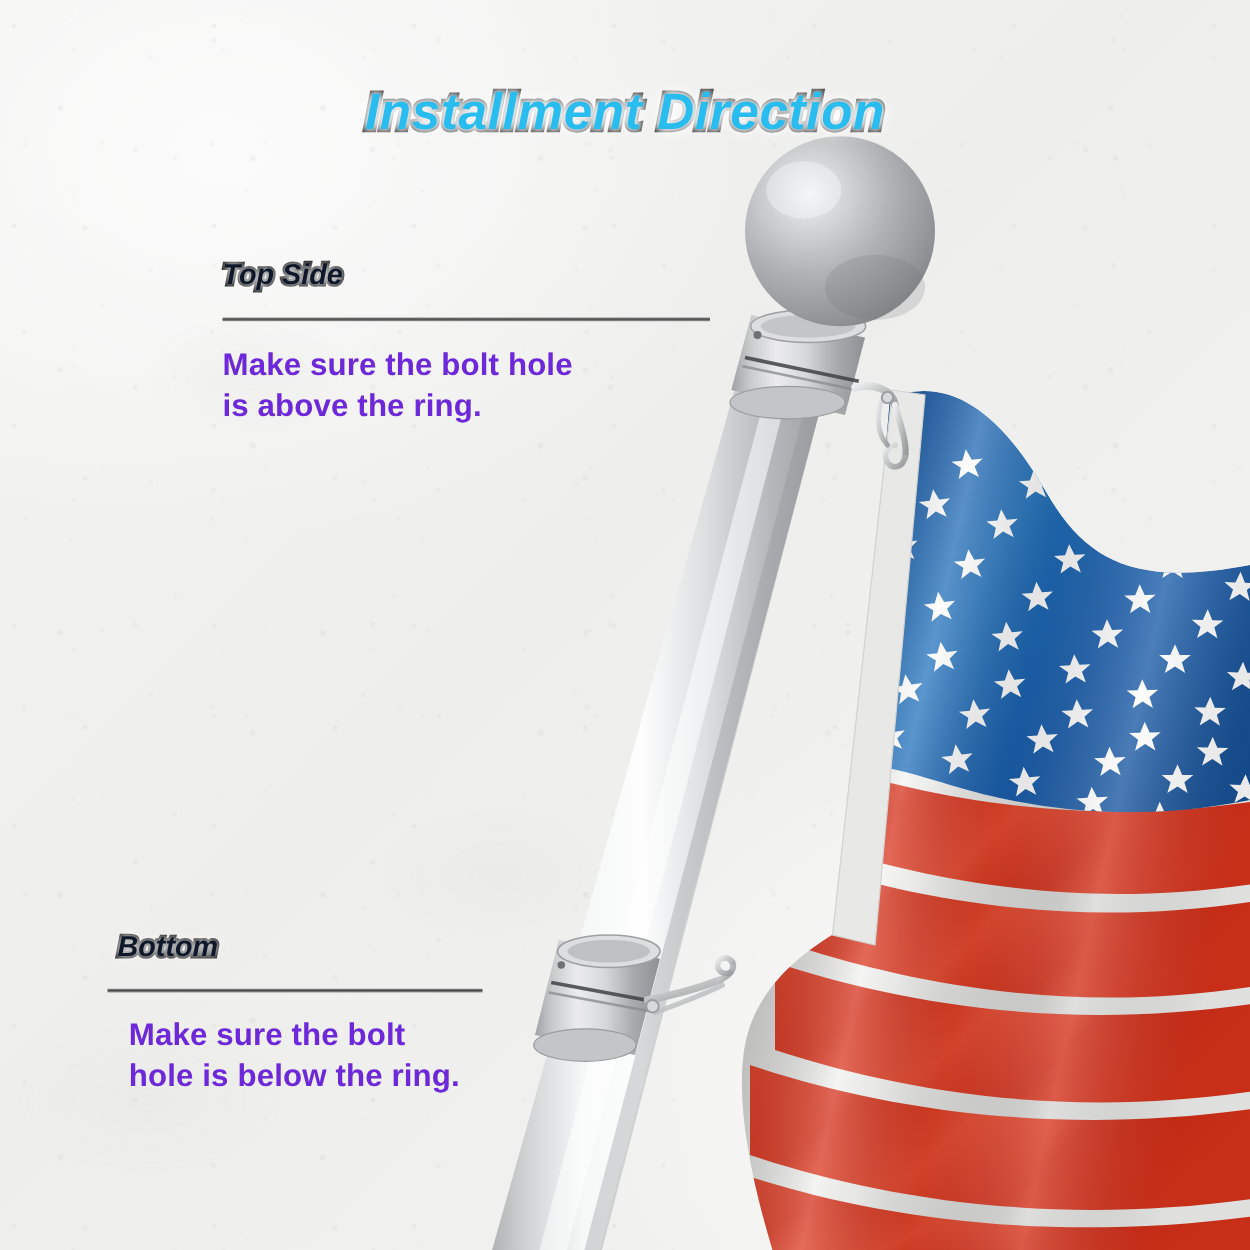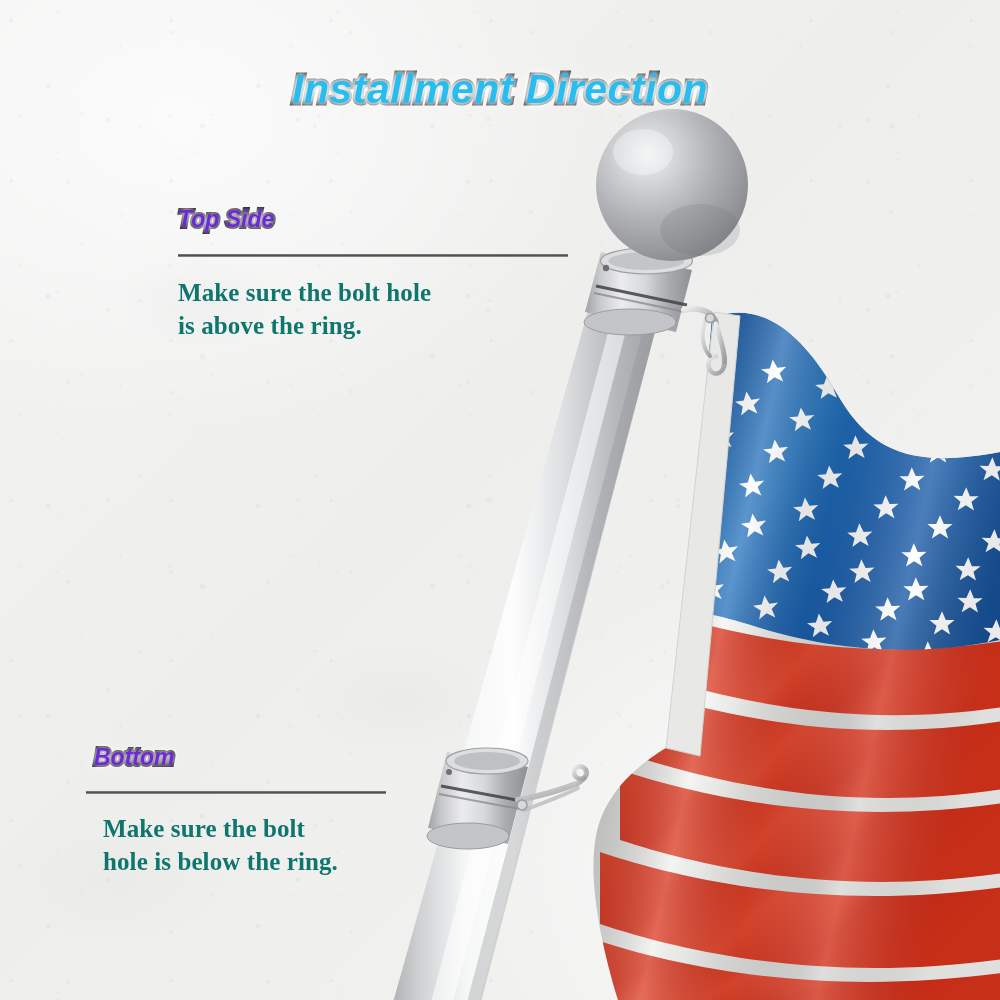--- a/index.html
+++ b/index.html
@@ -76,40 +76,39 @@
       0 0 16px rgba(255,255,255,.9);
     white-space: nowrap;
     margin-top: 32px;
   }
 
   .section-head {
     position: absolute;
     font-size: 23px;
     font-weight: bold;
     font-style: italic;
-    color: #6d28d9;
+    color: #0f172a;
     -webkit-text-stroke: 4px #111111;
     paint-order: stroke fill;
     text-shadow: 0 0 6px #ffffff, 0 0 10px #ffffff;
     white-space: nowrap;
   }
   .divider {
     position: absolute;
     height: 3px;
     background: linear-gradient(to bottom, #8d8d8d 0%, #4a4a4a 45%, #9a9a9a 100%);
   }
   .body-text {
     position: absolute;
     font-size: 25px;
     font-weight: bold;
-    color: #0f766e;
+    color: #6d28d9;
     line-height: 1.32;
     white-space: pre-line;
     letter-spacing: .1px;
-    font-family: Liberation Serif, serif;
   }
 
   #top-head   { left: 178px; top: 206px; }
   #top-rule   { left: 178px; top: 254px; width: 390px; }
   #top-body   { left: 178px; top: 276px; }
 
   #bot-head   { left: 94px;  top: 744px; }
   #bot-rule   { left: 86px;  top: 791px; width: 300px; }
   #bot-body   { left: 103px;  top: 812px; }
 

